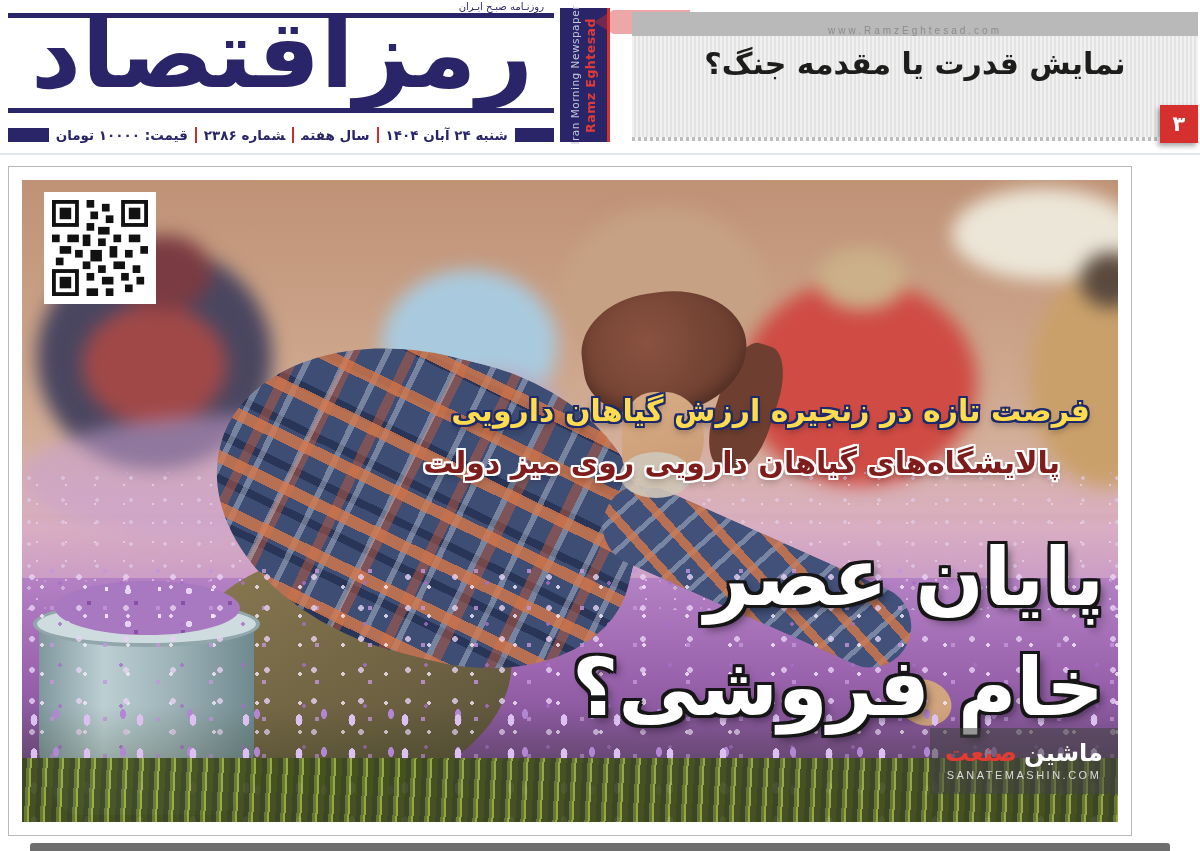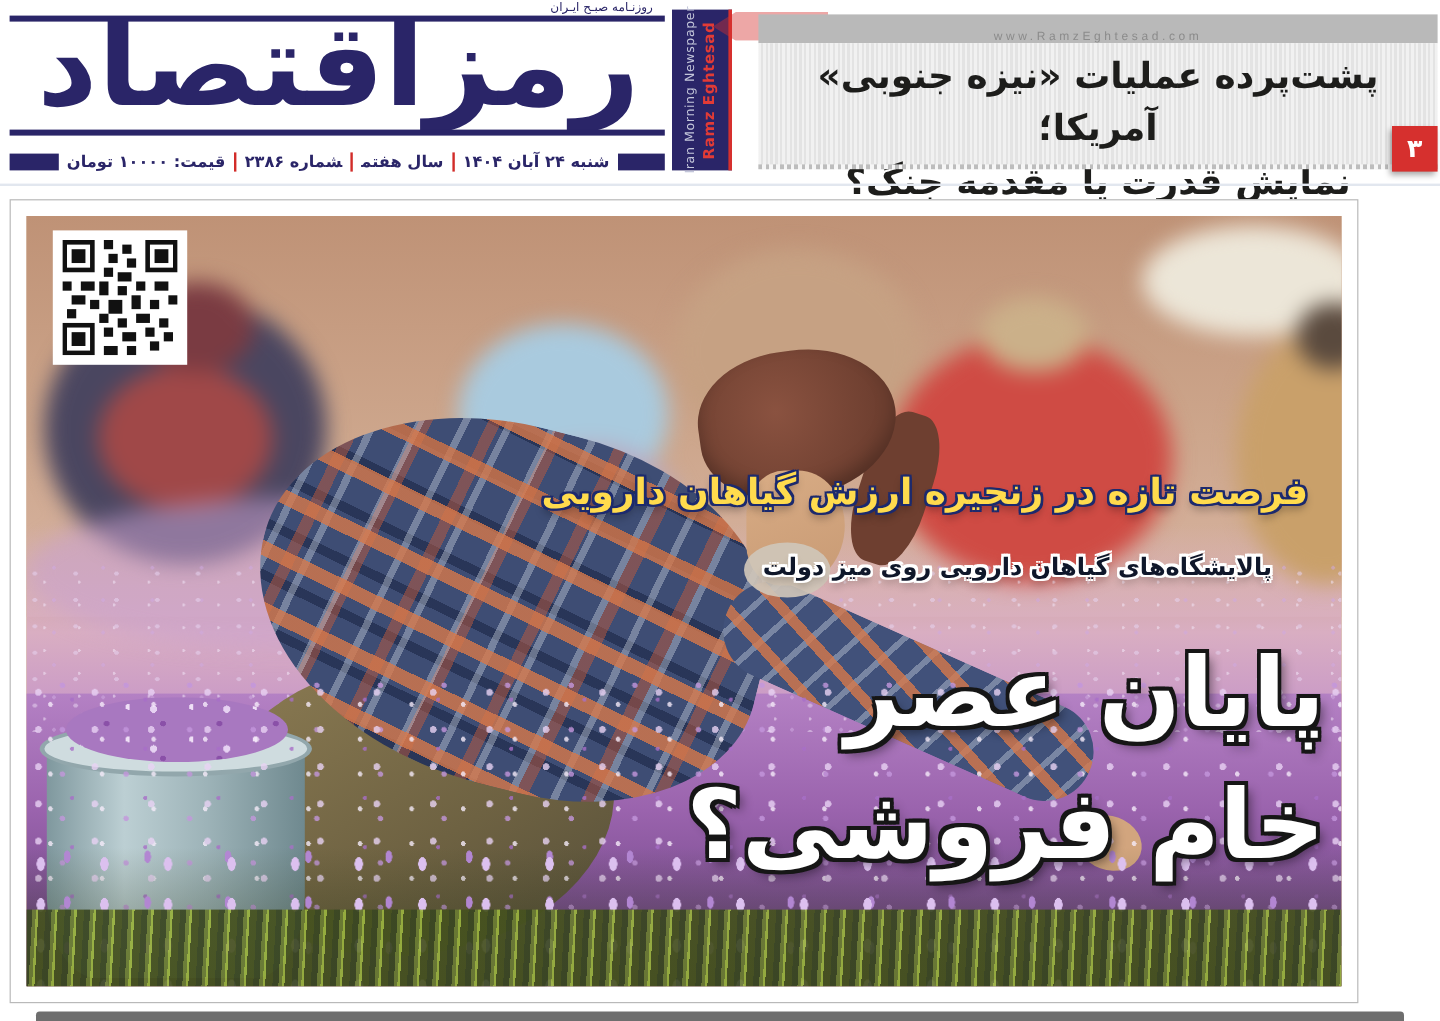--- a/index.html
+++ b/index.html
@@ -121,21 +121,21 @@
     background:repeating-linear-gradient(93deg,#3a4722 0 5px,#6b7c33 5px 8px,#9ab33f 8px 10px,#46521f 10px 16px); opacity:.92; }
 
   
   .qr { position:absolute; left:22px; top:12px; width:112px; height:112px; background:#fff; padding:8px; }
   .qr svg { display:block; width:100%; height:100%; }
 
   
   .ov { position:absolute; direction:rtl; white-space:nowrap; font-weight:bold; }
   .kicker { top:213px; right:28px; font-size:30px; color:#ffdb4d;
     text-shadow:2px 0 #1c2a6e,-2px 0 #1c2a6e,0 2px #1c2a6e,0 -2px #1c2a6e,2px 2px #1c2a6e,-2px 2px #1c2a6e,2px -2px #1c2a6e,-2px -2px #1c2a6e,0 4px 7px rgba(0,0,0,.35); }
-  .subhead { top:280px; right:58px; font-size:20px; color:#0f172a;
+  .subhead { top:265px; right:58px; font-size:30px; color:#7f1d1d;
     text-shadow:2px 0 #fff,-2px 0 #fff,0 2px #fff,0 -2px #fff,2px 2px #fff,-2px 2px #fff,2px -2px #fff,-2px -2px #fff,0 4px 7px rgba(0,0,0,.3); }
   .bigline { color:#fff; font-size:80px; line-height:1.0;
     text-shadow:3px 0 #161616,-3px 0 #161616,0 3px #161616,0 -3px #161616,3px 3px #161616,-3px 3px #161616,3px -3px #161616,-3px -3px #161616,5px 5px 9px rgba(0,0,0,.45); }
   .big1 { top:358px; right:14px; }
   .big2 { top:468px; right:14px; }
 
   
   .wm { position:absolute; right:0; top:548px; width:188px; height:66px; background:rgba(66,66,66,.55);
     display:flex; flex-direction:column; align-items:center; justify-content:center; }
   .wm-brand { display:flex; flex-direction:row; gap:7px; font-weight:bold; font-size:24px; line-height:1; }
@@ -173,21 +173,20 @@
   <div class="hdr-logo-wm">
     <div class="bar"></div>
     <div class="sq"></div>
   </div>
 
   <div class="site-band">
     <span class="site-url">www.RamzEghtesad.com</span>
   </div>
   <div class="story-box">
     <div class="story-headline" dir="rtl">
-      <div>پشت‌پرده عملیات «نیزه جنوبی» آمریکا؛</div>
       <div>نمایش قدرت یا مقدمه جنگ؟</div>
     </div>
     <div class="dots"></div>
   </div>
   <div class="page-badge">۳</div>
   <div class="hdr-sep"></div>
 
   <div class="frame">
     <div class="photo">
       <div class="ph-top"></div>
@@ -277,17 +276,24 @@
               <rect x="19" y="22" width="2" height="2"></rect>
           </g>
         </svg>
       </div>
 
       <div class="ov kicker">فرصت تازه در زنجیره ارزش گیاهان دارویی</div>
       <div class="ov subhead">پالایشگاه‌های گیاهان دارویی روی میز دولت</div>
       <div class="ov bigline big1">پایان عصر</div>
       <div class="ov bigline big2">خام فروشی؟</div>
 
+      <div class="wm">
+        <div class="wm-brand">
+          <span class="wm-red">صنعت</span>
+          <span class="wm-white">ماشین</span>
+        </div>
+        <div class="wm-url">SANATEMASHIN.COM</div>
+      </div>
     </div>
   </div>
 
   <div class="bottom-band"></div>
 </div>
 
 </body></html>

